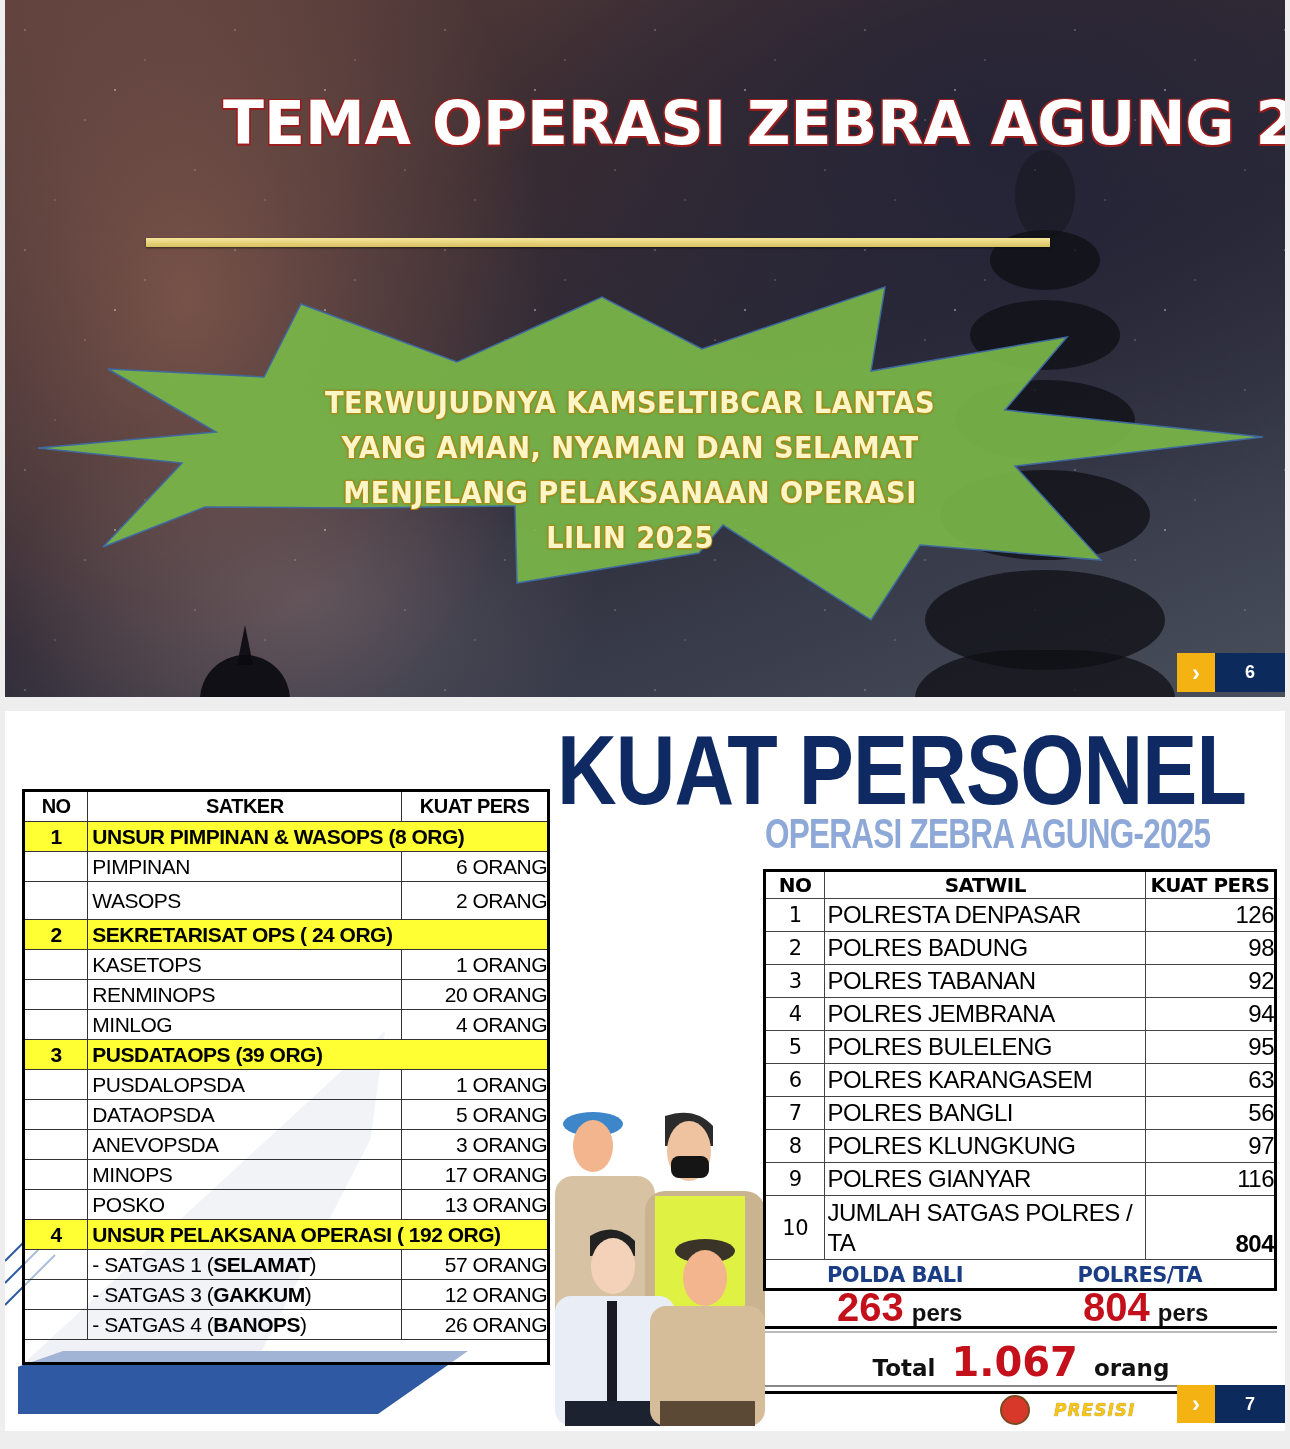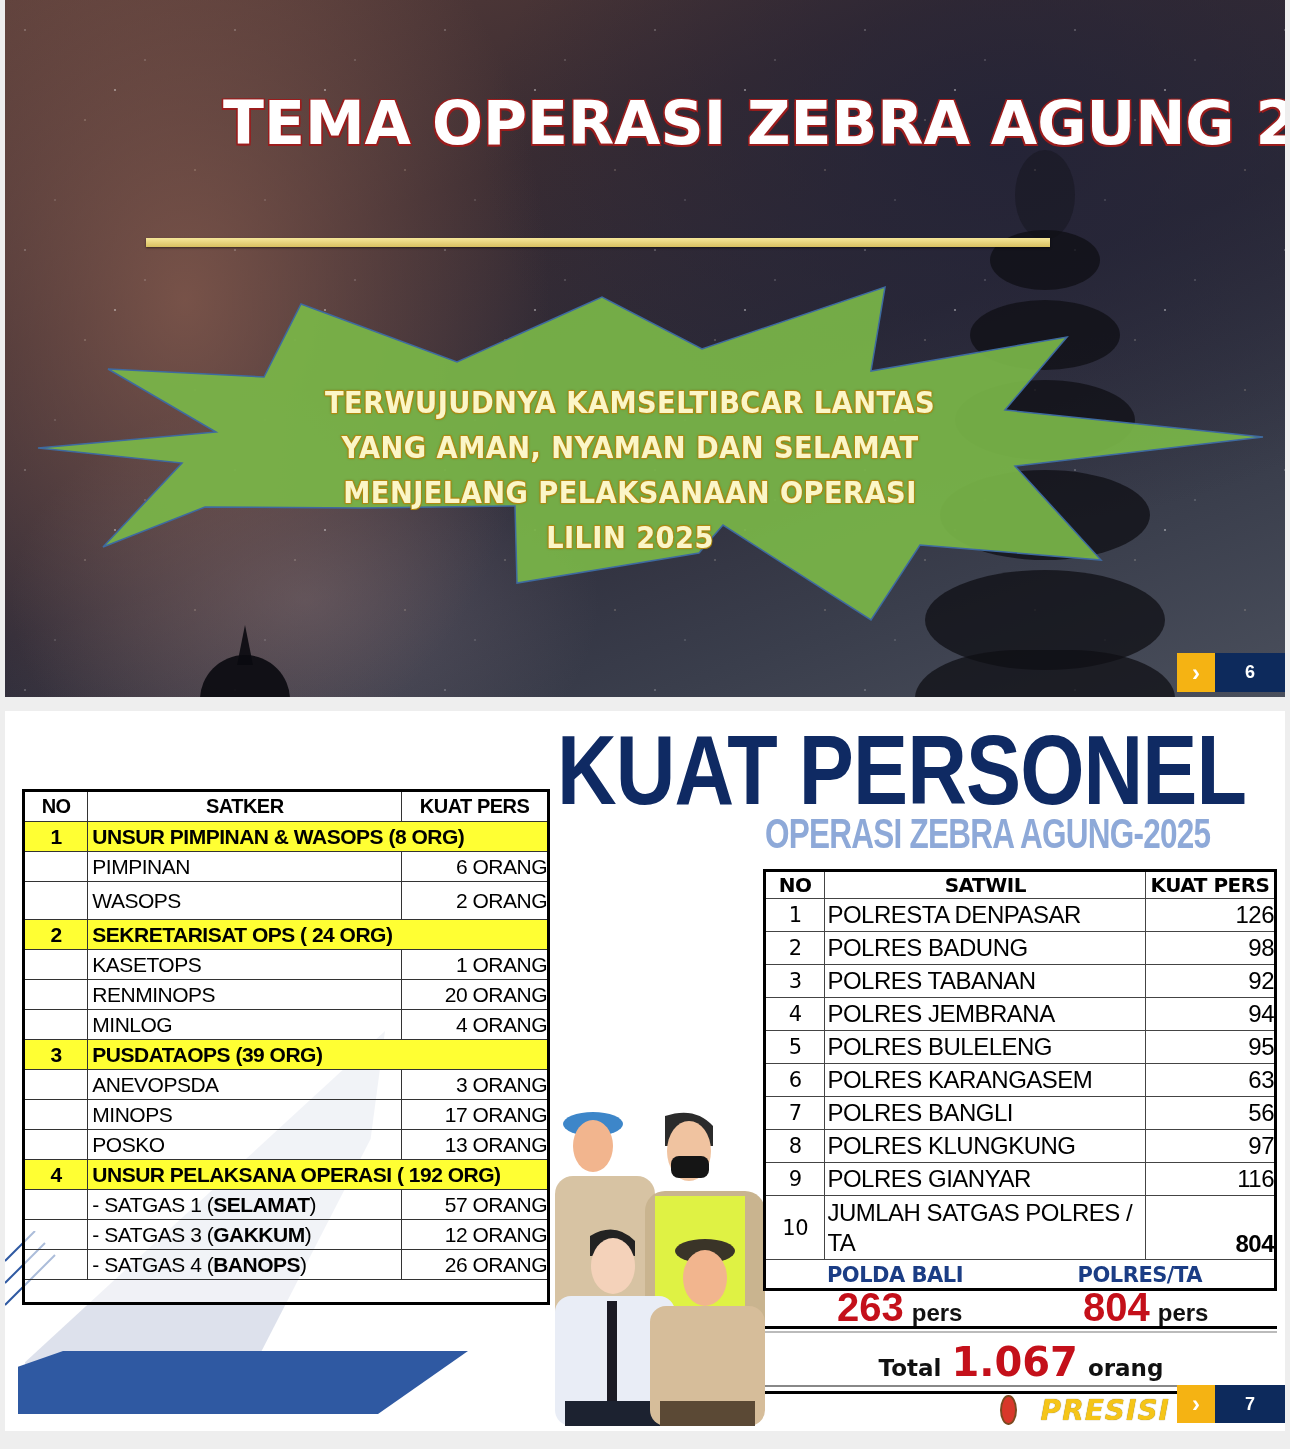--- a/index.html
+++ b/index.html
@@ -70,29 +70,29 @@
   .tbl-right tr.lbl td { height: 28px; border-left: none; border-right: none; }
   .lbl-blue { color: #1b3d85; font-weight: bold; font-family: "DejaVu Sans", sans-serif; font-size: 21px; }
 
   .sum-row { position: absolute; left: 760px; top: 570px; width: 512px; height: 48px; border-bottom: 3px solid #000; }
   .sum-row::after { content: ""; position: absolute; left: 0; right: 0; bottom: -7px; height: 2px; background: #bbb; }
   .sum-item { position: absolute; bottom: -4px; font-family: Liberation Sans, sans-serif; white-space: nowrap; }
   .big-red { color: #c4101a; font-weight: bold; font-size: 40px; }
   .pers { color: #111; font-weight: bold; font-size: 24px; margin-left: 8px; }
   .total { position: absolute; left: 760px; top: 628px; width: 512px; text-align: center; font-family: "DejaVu Sans", sans-serif; font-weight: bold; white-space: nowrap; }
   .total .lbl { font-size: 23px; color: #111; }
-  .total .num { font-size: 40px; color: #c4101a; margin: 0 10px; }
+  .total .num { font-size: 40px; color: #c4101a; margin: 0 16px; }
   .total .unit { font-size: 23px; color: #111; }
   .total-line { position: absolute; left: 760px; top: 680px; width: 512px; height: 3px; background: #000; }
   .total-line::before { content: ""; position: absolute; left: 0; right: 0; top: -6px; height: 2px; background: #888; }
 
   .illus { position: absolute; left: 540px; top: 385px; width: 232px; height: 330px; }
   .presisi { position: absolute; left: 995px; top: 683px; width: 170px; height: 32px; display: flex; align-items: center; }
   .presisi-mascot { width: 30px; height: 30px; border-radius: 50%; background: #d8382a; border: 2px solid #7a4a20; }
-  .presisi-text { margin-left: 24px; font-family: "DejaVu Sans", sans-serif; font-style: italic; font-weight: bold; font-size: 28px; color: #f5c518; letter-spacing: 1px; text-shadow: 0 0 1px #7a5a00; }
+  .presisi-text { margin-left: 24px; font-family: "DejaVu Sans", sans-serif; font-style: italic; font-weight: bold; font-size: 17px; color: #f5c518; letter-spacing: 1px; text-shadow: 0 0 1px #7a5a00; }
   .s7-badge { position: absolute; right: 0; top: 674px; height: 38px; display: flex; }
   .s7-badge .nav-arrow { height: 38px; }
   .s7-badge .page-num { height: 38px; }
 </style>
 </head>
 <body>
 
 <div class="page">
 
   <section class="slide6">
@@ -183,20 +183,30 @@
           <td class="no"></td>
           <td class="satker">MINLOG</td>
           <td class="kuat">4 ORANG</td>
         </tr>
         <tr class="grp">
           <td class="no">3</td>
           <td colspan="2">PUSDATAOPS (39 ORG)</td>
         </tr>
         <tr class="plain">
           <td class="no"></td>
+          <td class="satker">PUSDALOPSDA</td>
+          <td class="kuat">1 ORANG</td>
+        </tr>
+        <tr class="plain">
+          <td class="no"></td>
+          <td class="satker">DATAOPSDA</td>
+          <td class="kuat">5 ORANG</td>
+        </tr>
+        <tr class="plain">
+          <td class="no"></td>
           <td class="satker">ANEVOPSDA</td>
           <td class="kuat">3 ORANG</td>
         </tr>
         <tr class="plain">
           <td class="no"></td>
           <td class="satker">MINOPS</td>
           <td class="kuat">17 ORANG</td>
         </tr>
         <tr class="plain">
           <td class="no"></td>

